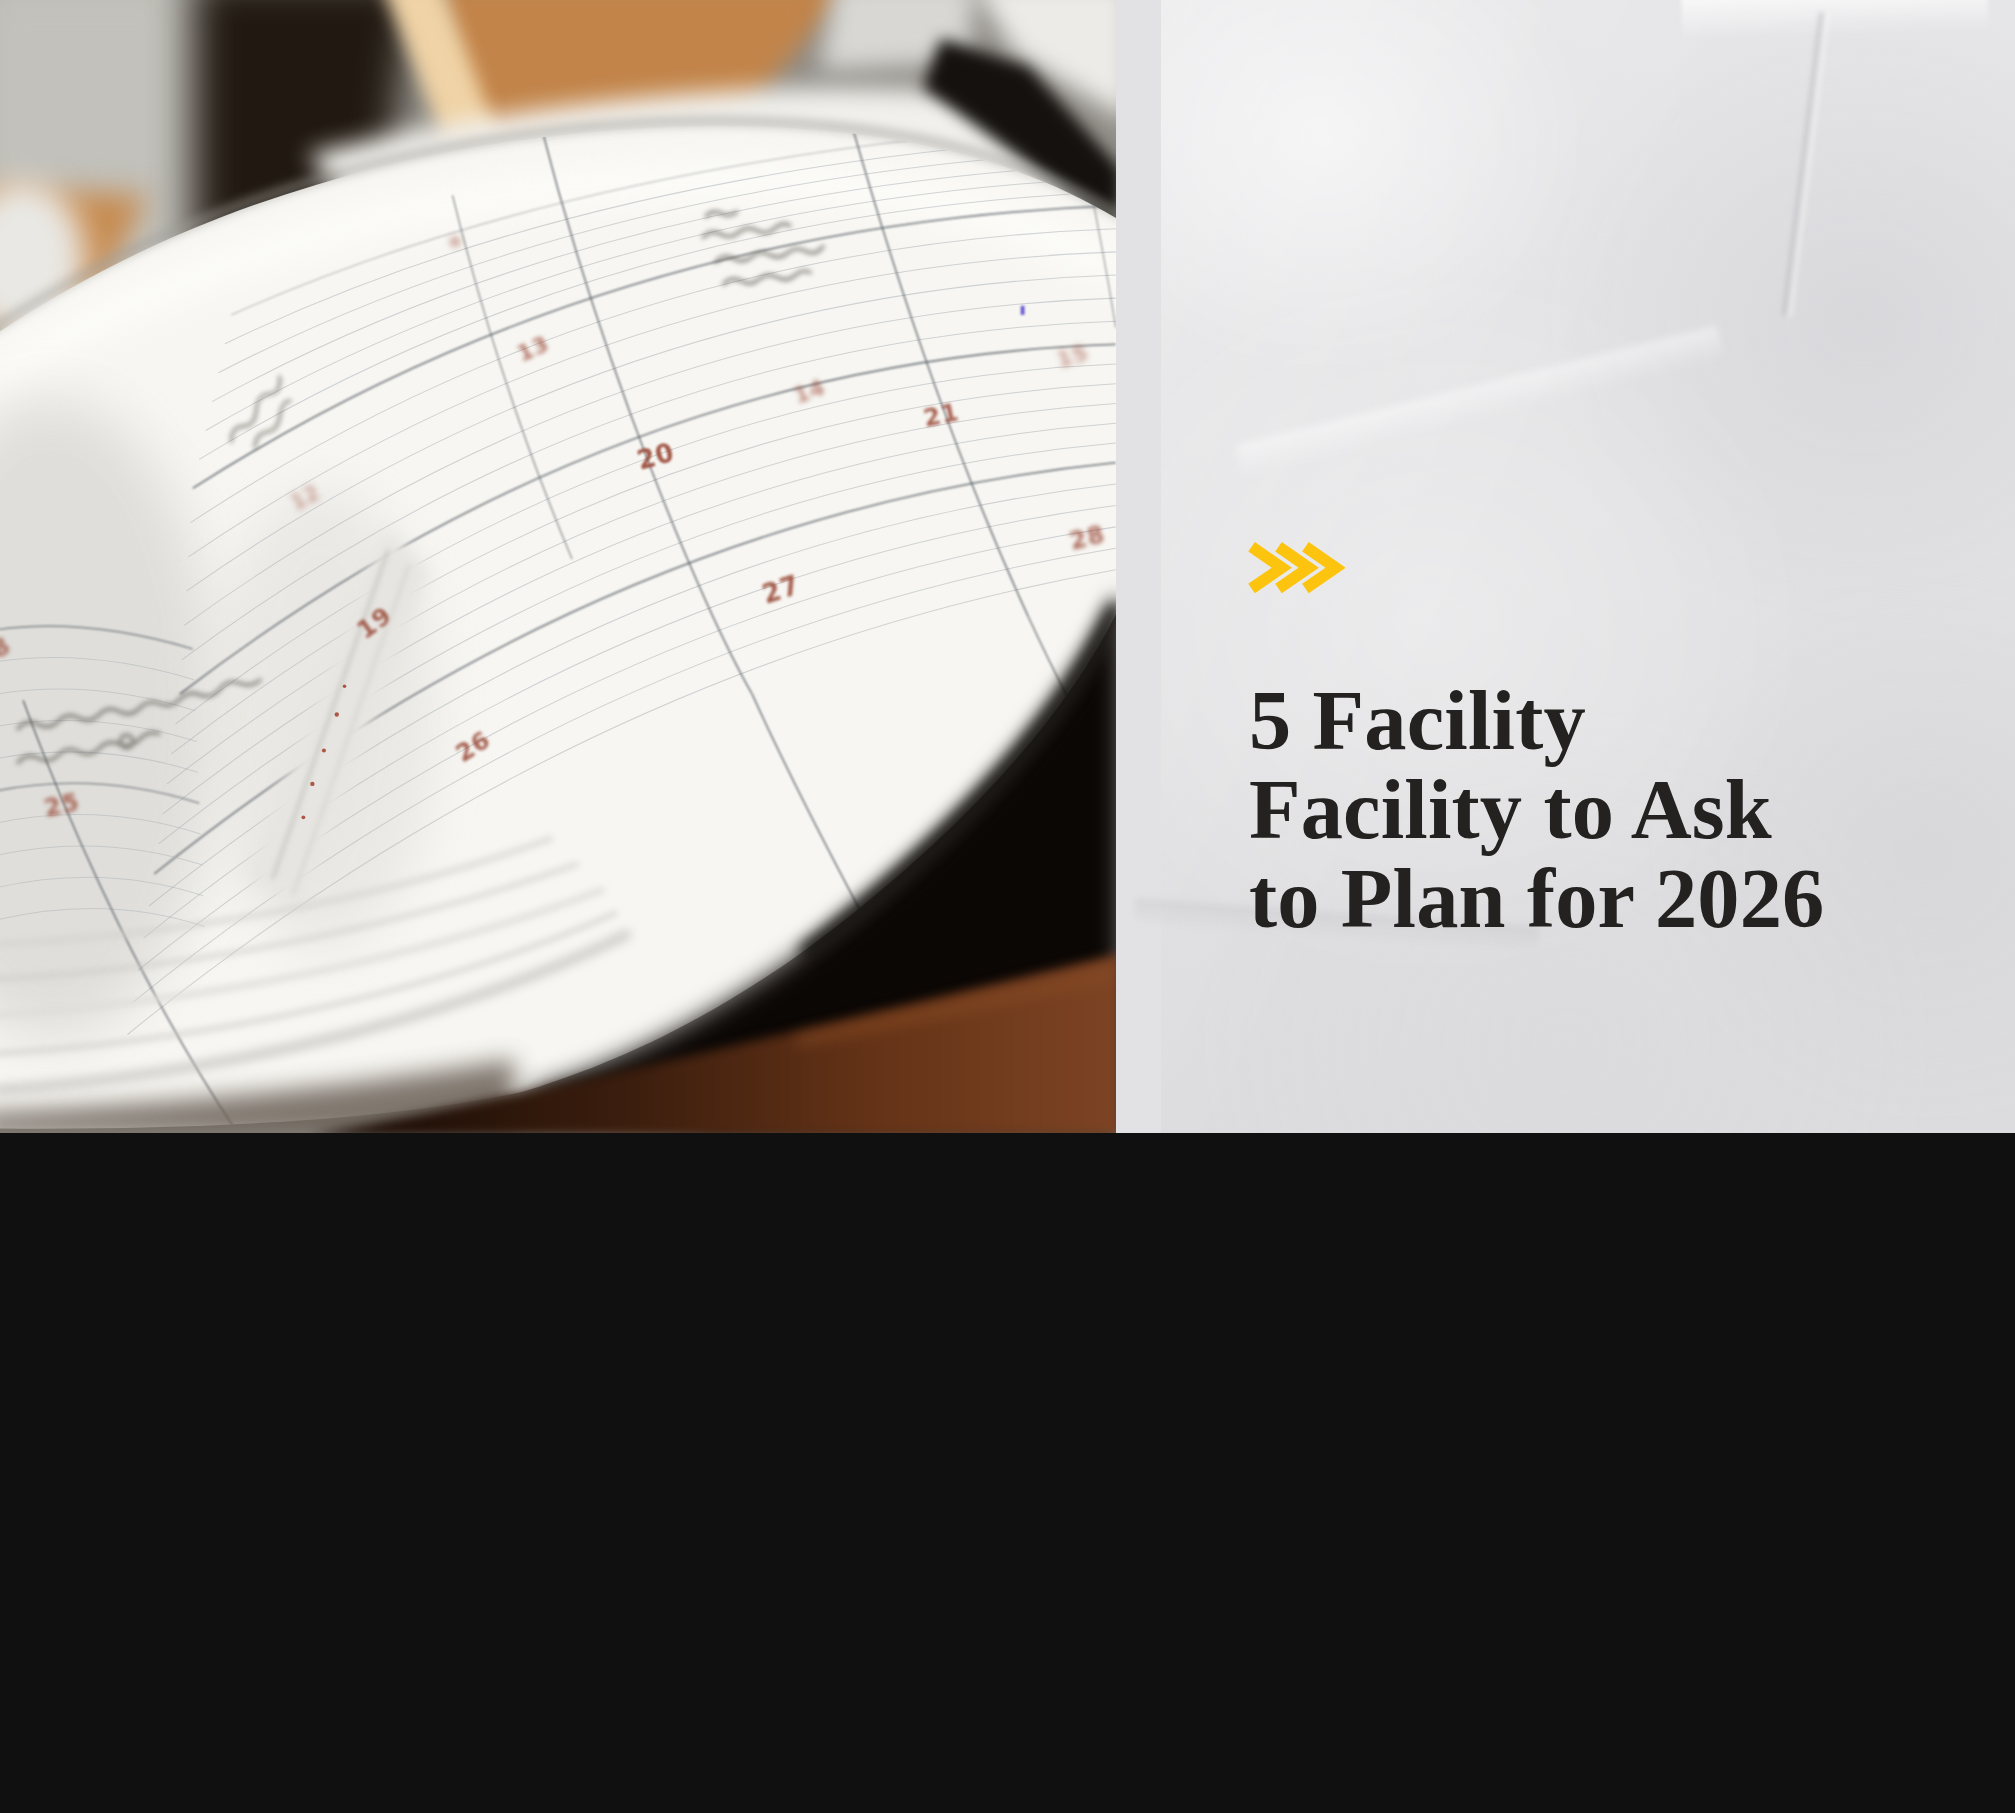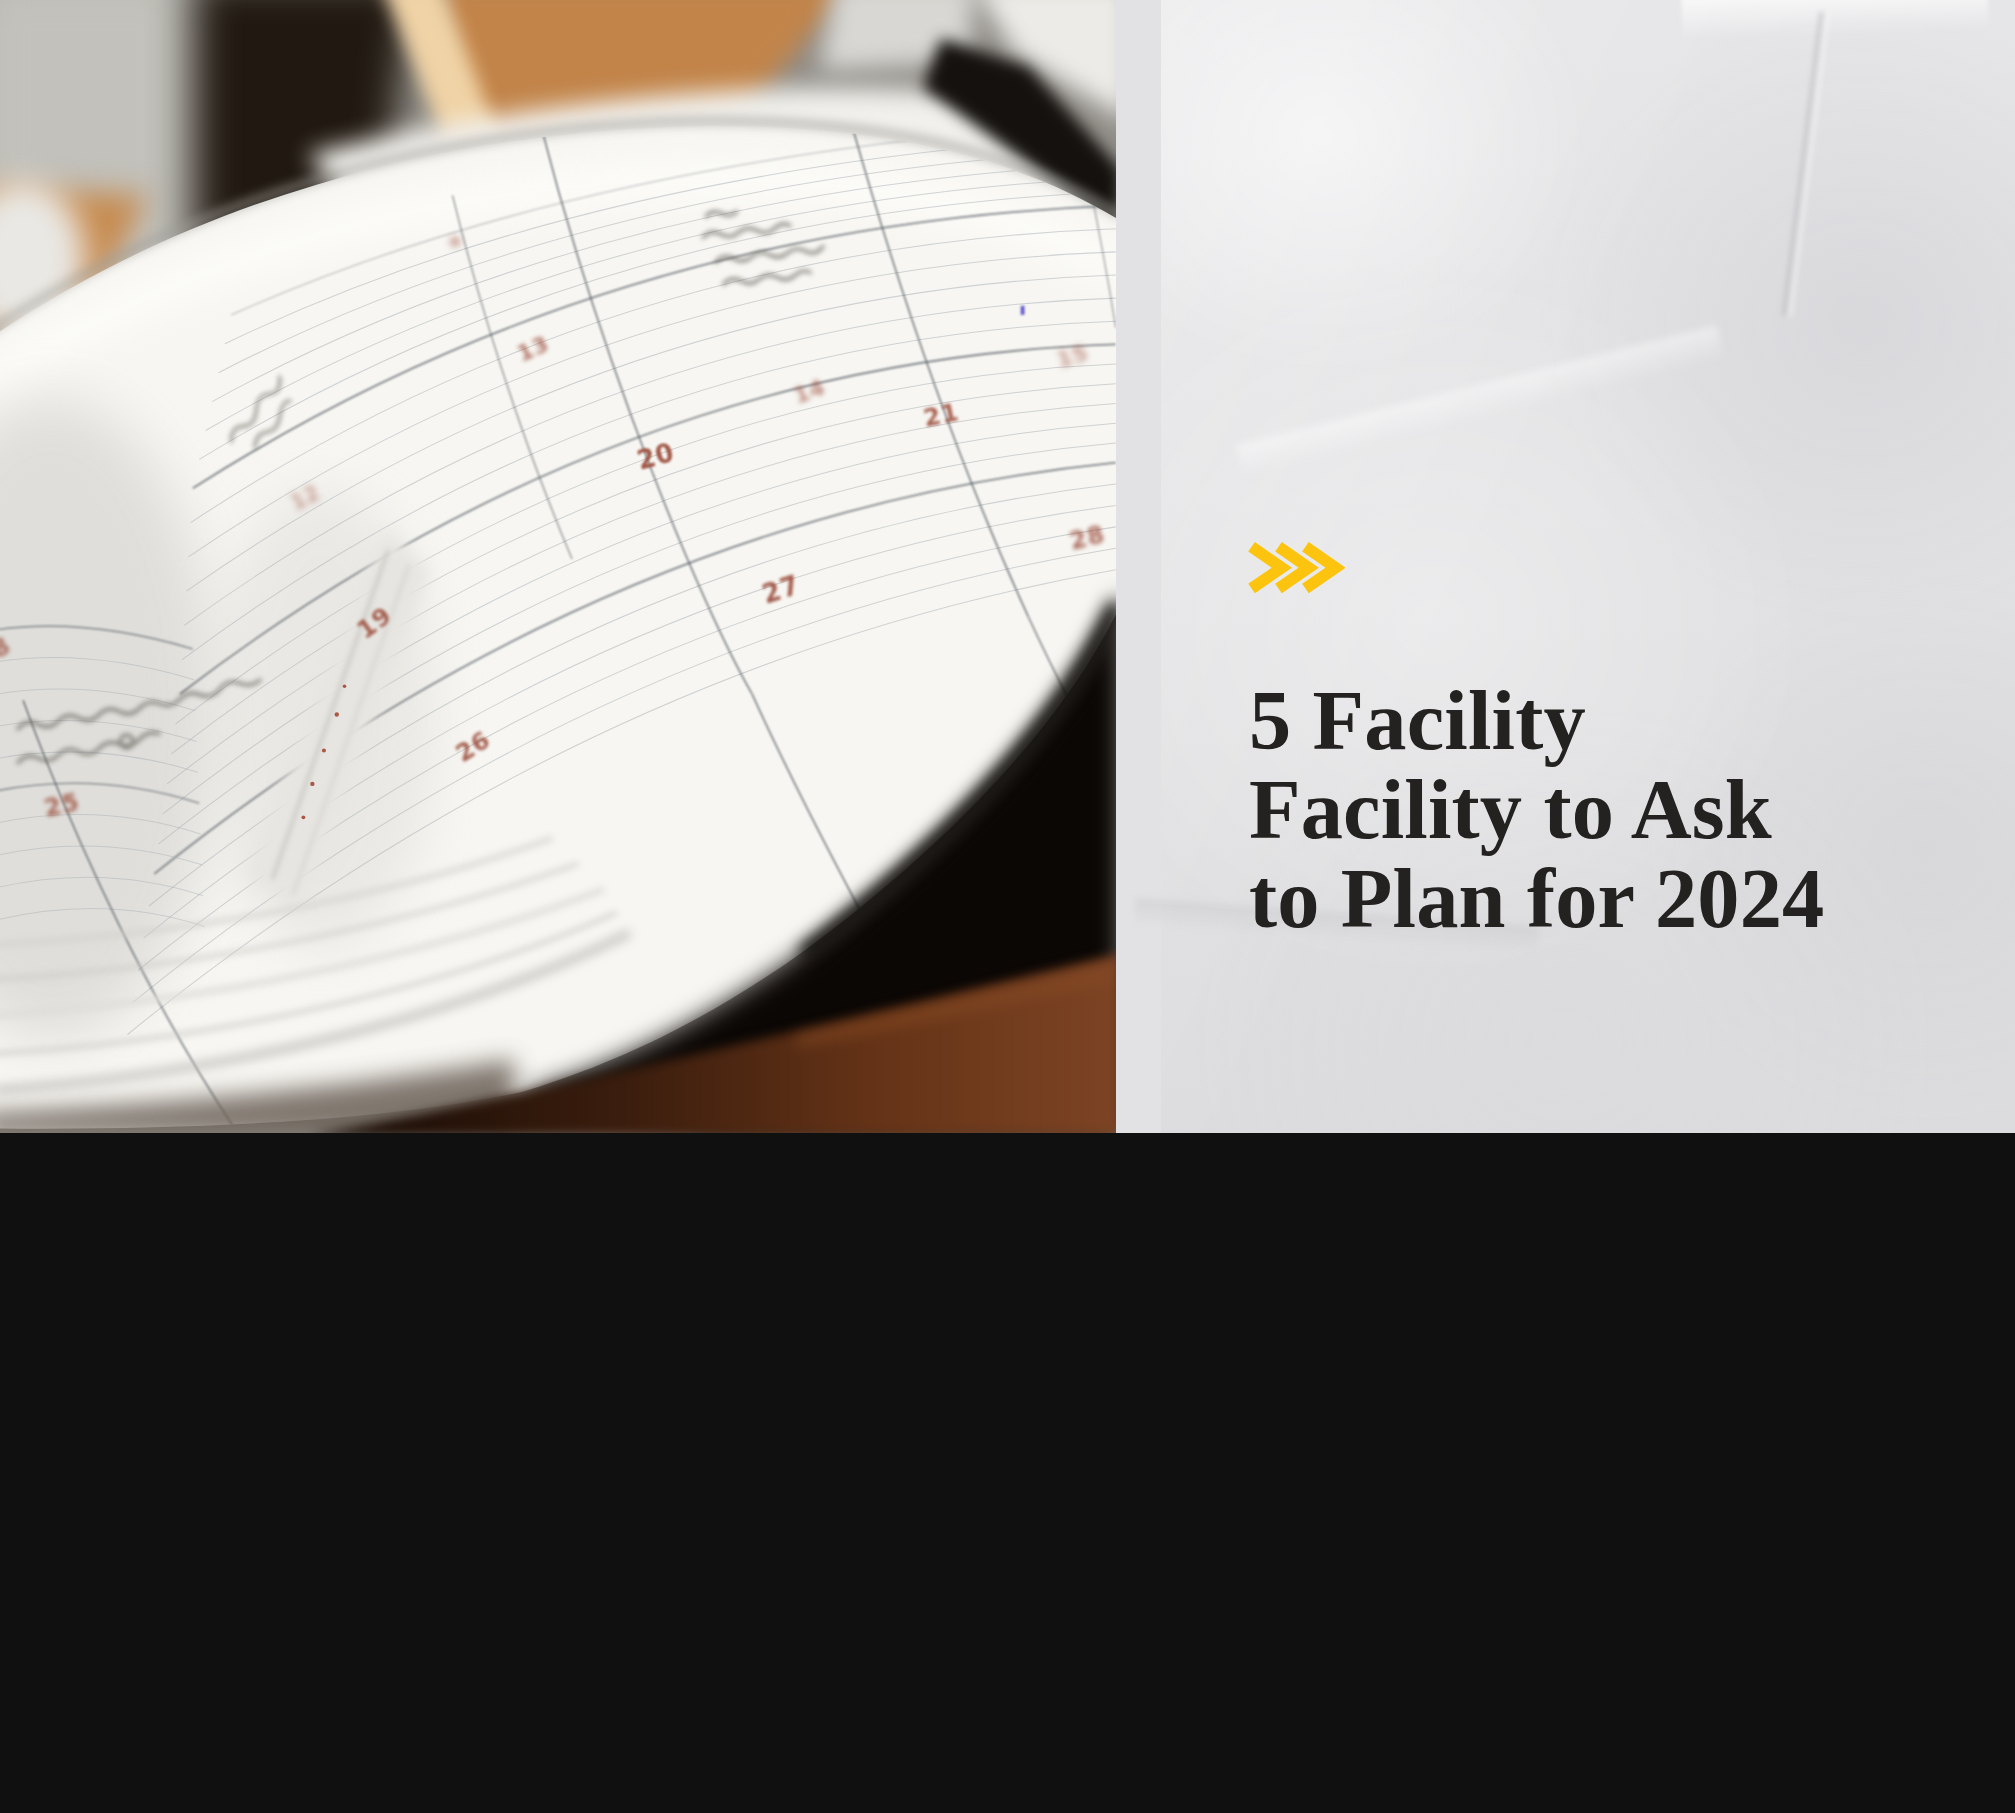--- a/index.html
+++ b/index.html
@@ -209,17 +209,17 @@
           <polyline points="30,27 150,110 30,193"></polyline>
           <polyline points="137,27 257,110 137,193"></polyline>
           <polyline points="244,27 364,110 244,193"></polyline>
         </g>
       </svg>
     </div>
 
     <div class="headline">
       <div>5 Facility</div>
       <div>Facility to Ask</div>
-      <div>to Plan for 2024</div>
+      <div>to Plan for 2026</div>
     </div>
   </div>
 </div>
 
 
 </body></html>

